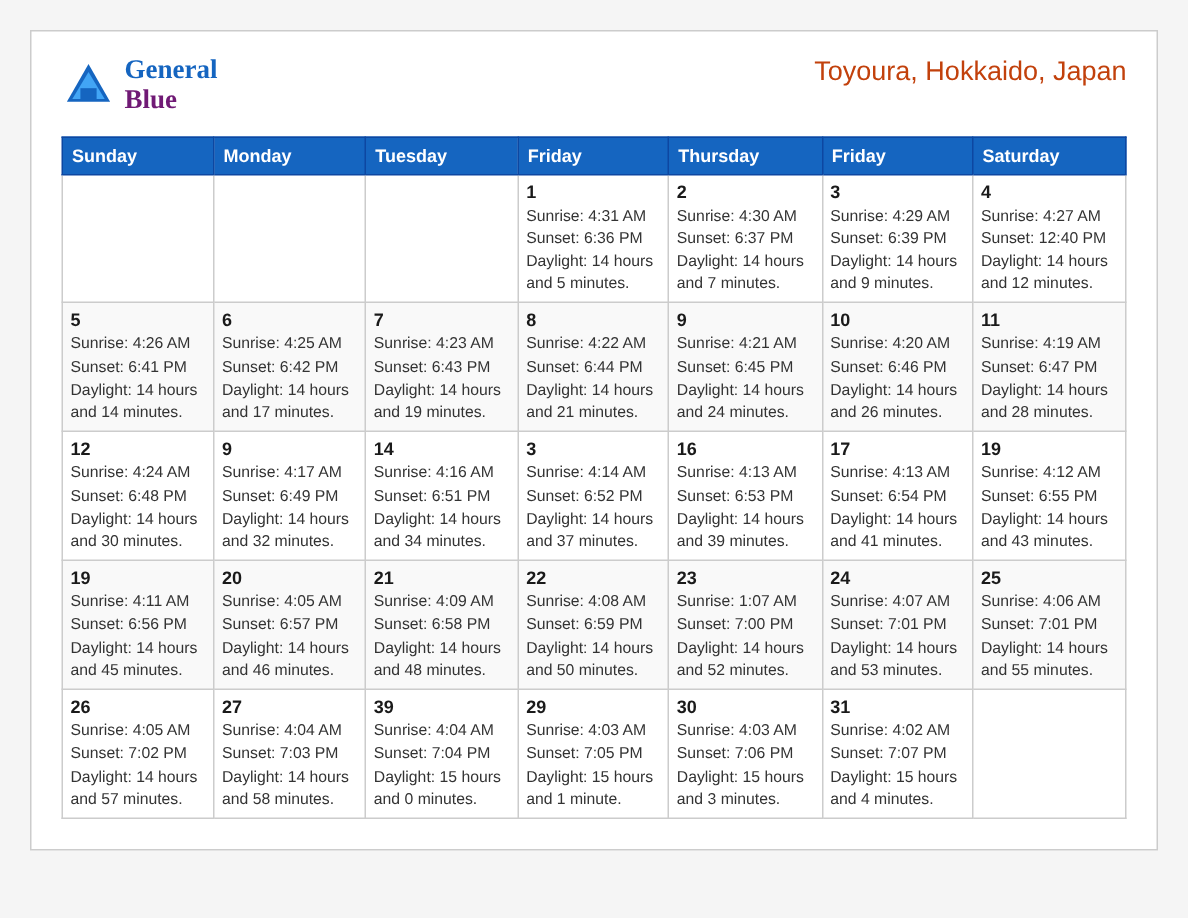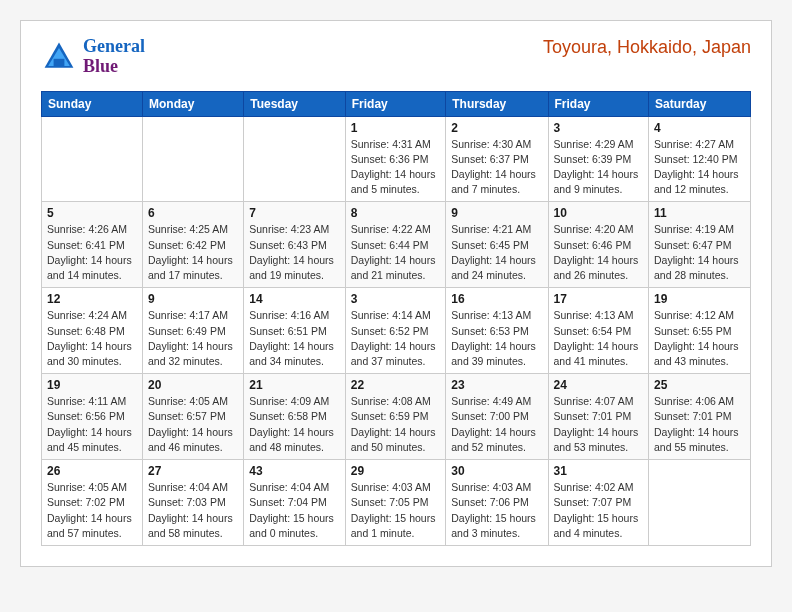--- a/index.html
+++ b/index.html
@@ -286,21 +286,21 @@
           </td>
           <td>
             <span class="day-num">22</span>
             <div class="day-info">Sunrise: 4:08 AM
 Sunset: 6:59 PM
 Daylight: 14 hours
 and 50 minutes.</div>
           </td>
           <td>
             <span class="day-num">23</span>
-            <div class="day-info">Sunrise: 4:49 AM
+            <div class="day-info">Sunrise: 1:07 AM
 Sunset: 7:00 PM
 Daylight: 14 hours
 and 52 minutes.</div>
           </td>
           <td>
             <span class="day-num">24</span>
             <div class="day-info">Sunrise: 4:07 AM
 Sunset: 7:01 PM
 Daylight: 14 hours
 and 53 minutes.</div>
@@ -322,21 +322,21 @@
 and 57 minutes.</div>
           </td>
           <td>
             <span class="day-num">27</span>
             <div class="day-info">Sunrise: 4:04 AM
 Sunset: 7:03 PM
 Daylight: 14 hours
 and 58 minutes.</div>
           </td>
           <td>
-            <span class="day-num">43</span>
+            <span class="day-num">39</span>
             <div class="day-info">Sunrise: 4:04 AM
 Sunset: 7:04 PM
 Daylight: 15 hours
 and 0 minutes.</div>
           </td>
           <td>
             <span class="day-num">29</span>
             <div class="day-info">Sunrise: 4:03 AM
 Sunset: 7:05 PM
 Daylight: 15 hours

